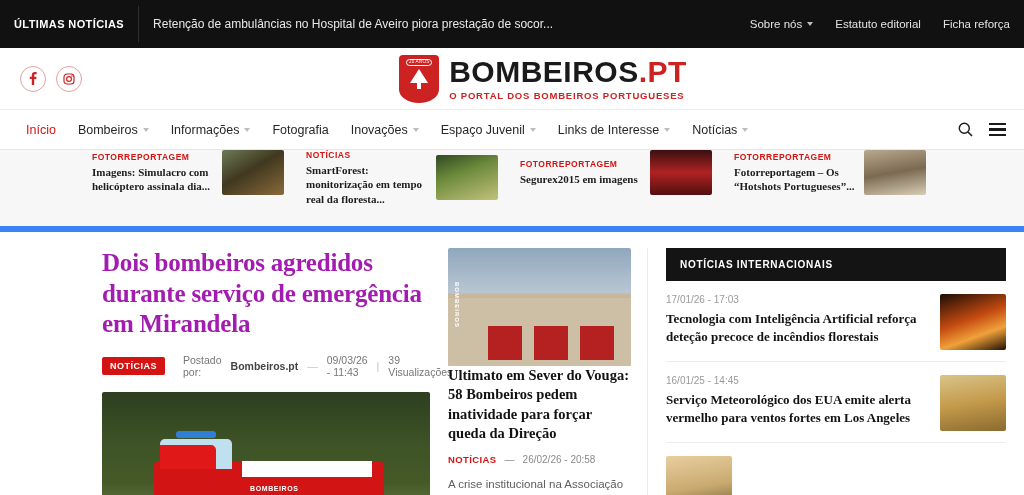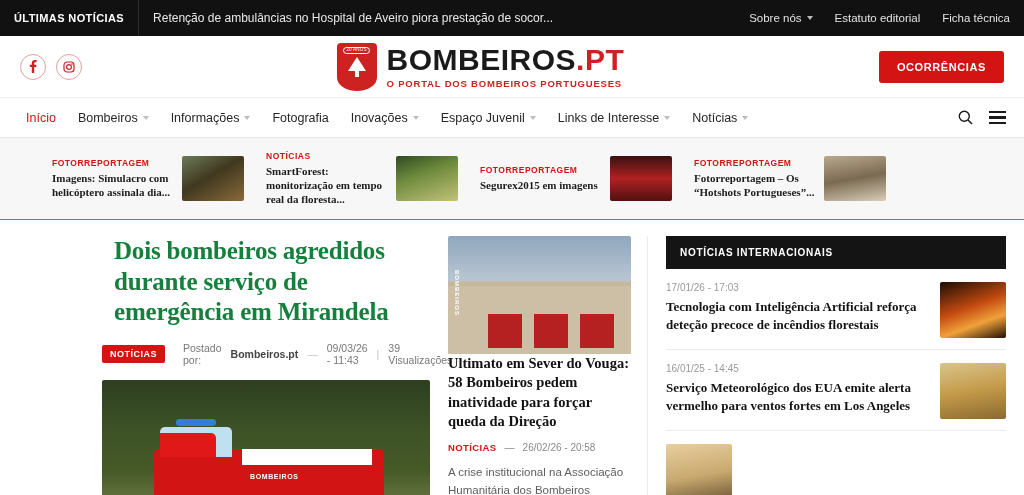--- a/index.html
+++ b/index.html
@@ -5,21 +5,21 @@
   * { box-sizing: border-box; margin: 0; padding: 0; }
   html, body {
     width: 1024px; height: 495px;
     font-family: "Liberation Sans", sans-serif;
     background: #ffffff;
     overflow: hidden;
   }
 
   
   .topbar {
-    height: 36px;
+    height: 48px;
     background: #111111;
     display: flex;
     align-items: center;
     padding: 0 14px;
     color: #ffffff;
   }
   .topbar-label {
     font-size: 11px;
     font-weight: bold;
     letter-spacing: .4px;
@@ -176,24 +176,24 @@
   .nav-item.active { color: #d41313; margin-left: 8px; }
   .nav-right { display: flex; align-items: center; gap: 16px; }
   .icon-btn { color: #1a1a1a; cursor: pointer; display: flex; }
   .burger { display: flex; flex-direction: column; gap: 3px; }
   .burger i { display:block; width: 17px; height: 2.2px; background: #1a1a1a; }
 
   
   .strip {
     height: 82px;
     background: #f7f7f7;
-    border-bottom: 1px solid #3b82f6;
-    display: flex;
-    align-items: center;
-    padding: 0 52px;
+    border-bottom: 6px solid #3b82f6;
+    display: flex;
+    align-items: flex-start;
+    padding: 0 92px;
     gap: 0;
     overflow: hidden;
   }
   .strip-item {
     display: flex;
     align-items: center;
     gap: 8px;
     width: 214px;
     flex: 0 0 auto;
     padding-right: 8px;
@@ -229,24 +229,23 @@
     display: flex;
     padding: 16px 18px 0 18px;
     gap: 18px;
     height: calc(495px - 36px - 62px - 40px - 82px);
   }
   .col-main { width: 412px; flex: 0 0 auto; padding-left: 84px; }
   .headline {
     font-family: "Liberation Serif", serif;
     font-size: 25px;
     line-height: 1.22;
-    color: #15803d;
+    color: #a21caf;
     font-weight: bold;
     letter-spacing: -.2px;
-    margin-left: 12px;
   }
   .meta {
     display: flex;
     align-items: center;
     gap: 9px;
     margin-top: 14px;
     font-size: 10.5px;
     color: #777777;
   }
   .badge {
@@ -390,21 +389,21 @@
 <div class="topbar">
   <span class="topbar-label">ÚLTIMAS NOTÍCIAS</span>
   <span class="topbar-divider"></span>
   <span class="topbar-ticker">Retenção de ambulâncias no Hospital de Aveiro piora prestação de socor...</span>
   <div class="topbar-links">
     <span class="topbar-link">
       <span>Sobre nós</span>
       <span class="caret"></span>
     </span>
     <span class="topbar-link">Estatuto editorial</span>
-    <span class="topbar-link">Ficha técnica</span>
+    <span class="topbar-link">Ficha reforça</span>
   </div>
 </div>
 
 <div class="header">
   <div class="socials">
     <span class="social-circle">
       <svg width="8" height="13" viewBox="0 0 8 13">
           <path d="M5.2 13V7.1h2l.3-2.3h-2.3V3.3c0-.67.19-1.12 1.14-1.12H7.6V.1C7.39.07 6.66 0 5.81 0 4.03 0 2.81 1.09 2.81 3.08v1.72H.8v2.3h2.01V13z" fill="#cc2222"></path>
         </svg>
     </span>
@@ -424,21 +423,20 @@
       <span class="trunk"></span>
     </div>
     <div class="brand-text">
       <div class="brand-title">
         <span>BOMBEIROS</span><span class="dot">.PT</span>
       </div>
       <div class="brand-sub">O PORTAL DOS BOMBEIROS PORTUGUESES</div>
     </div>
   </div>
 
-  <button class="cta-button">OCORRÊNCIAS</button>
 </div>
 
 <div class="nav">
   <div class="nav-items">
     <span class="nav-item active">
       <span>Início</span>
     </span>
     <span class="nav-item">
       <span>Bombeiros</span>
       <span class="caret"></span>

